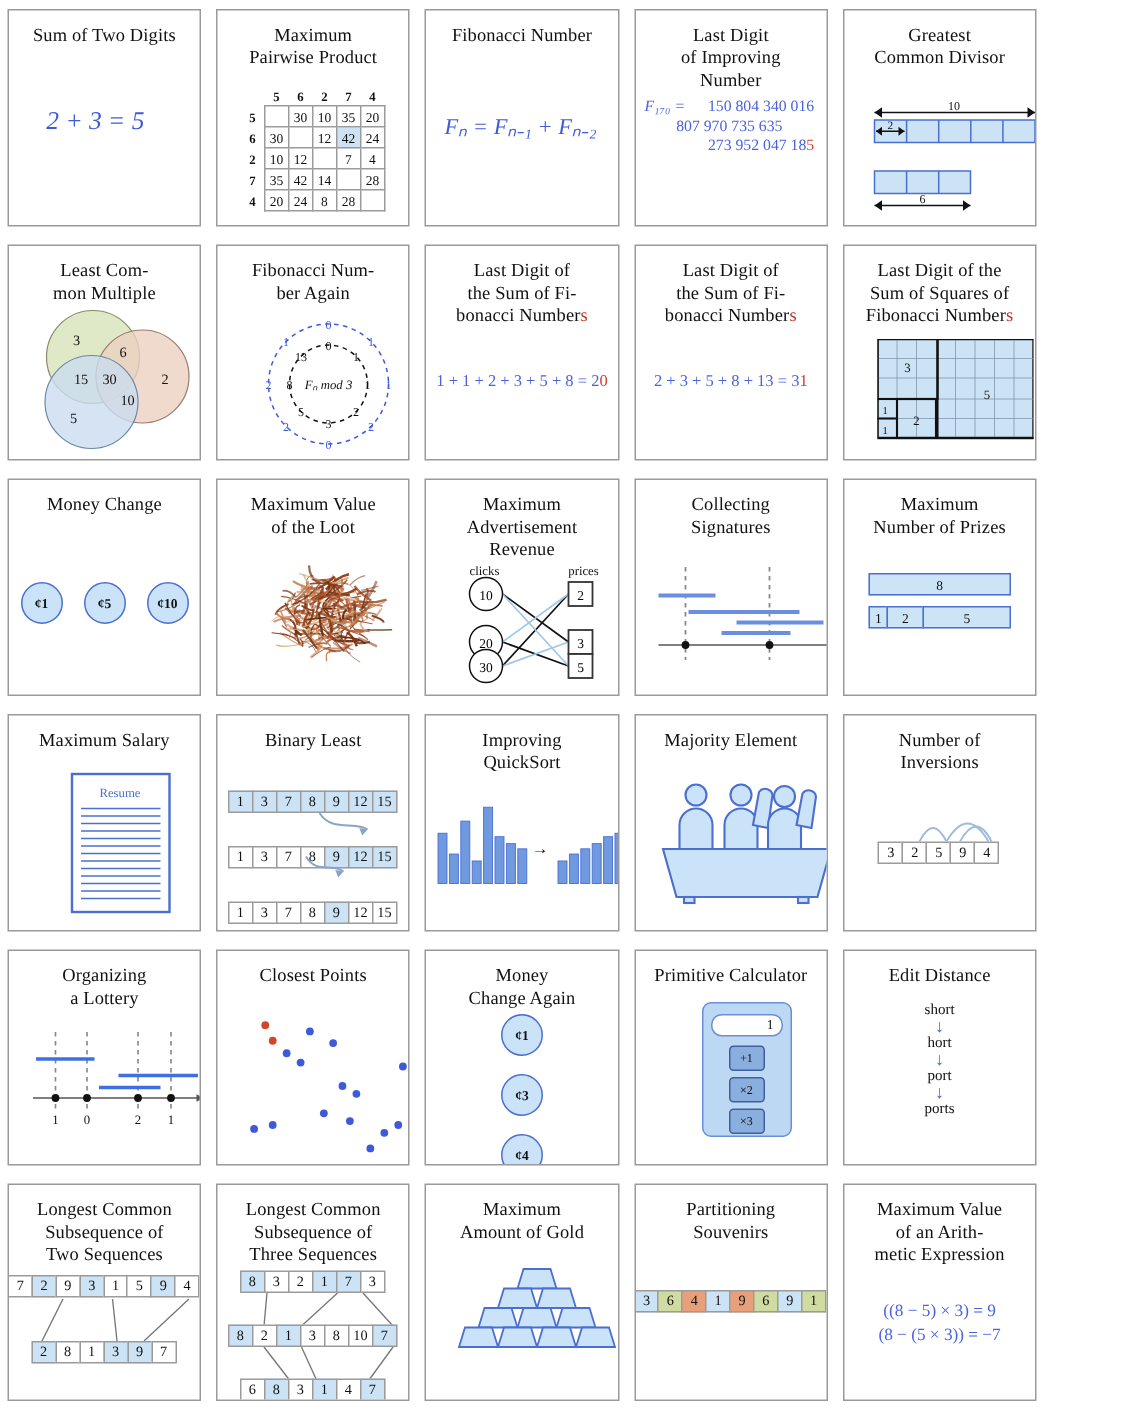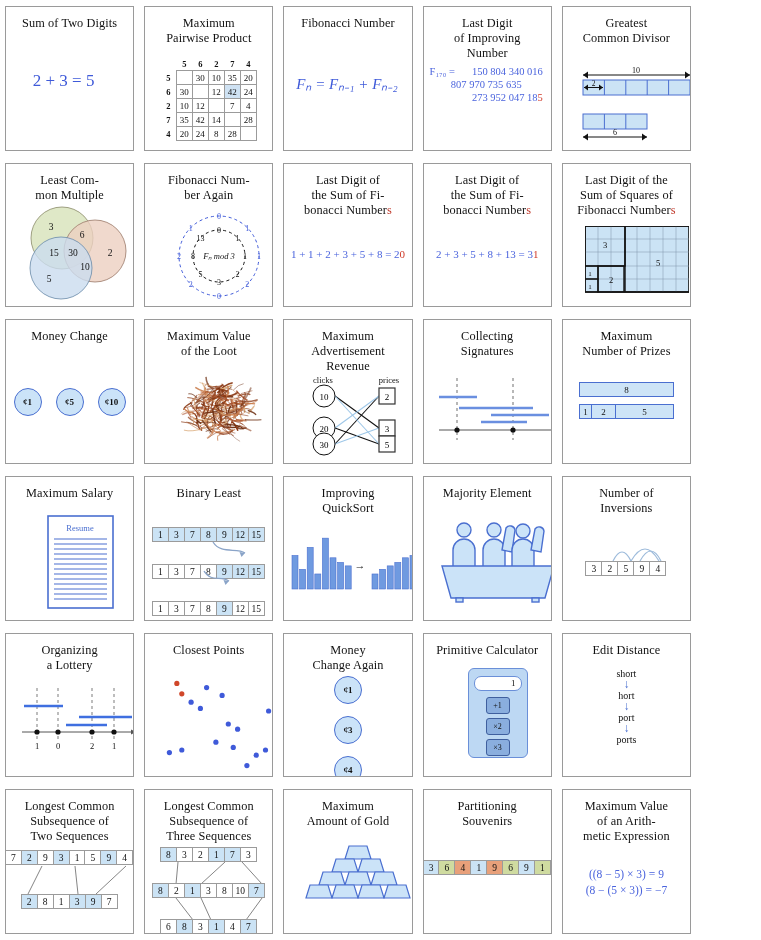--- a/index.html
+++ b/index.html
@@ -64,21 +64,21 @@
        display:flex;align-items:center;justify-content:center;font-size:9px;color:#111;}
 </style>
 </head>
 <body>
 
 <div class="grid">
 
   <div class="cell">
     <div class="title"><span>Sum of Two Digits</span></div>
     <div class="art">
-      <div class="mathline" style="top:64px;position:absolute;left:0;right:12px;font-size:17px;">2 + 3 = 5</div>
+      <div class="mathline" style="top:64px;position:absolute;left:0;right:12px;font-size:17px;font-style:italic;">2 + 3 = 5</div>
     </div>
   </div>
 
   <div class="cell">
     <div class="title">
       <div>Maximum</div>
         <div>Pairwise Product</div>
     </div>
     <div class="art">
       <div class="artbox" style="top:50px;" id="mx-holder">
@@ -146,21 +146,21 @@
   </div>
 
   <div class="cell">
     <div class="title">
       <div>Last Digit</div>
         <div>of Improving</div>
         <div>Number</div>
     </div>
     <div class="art">
       <div class="mathsmall" style="position:absolute;top:58px;left:6px;right:8px;">
-        <div style="text-align:right;"><span style="float:left;">F₁₇₀ =</span><span>150 804 340 016</span></div>
+        <div style="text-align:right;"><span style="float:left;font-style:italic;">F₁₇₀ =</span><span>150 804 340 016</span></div>
         <div style="">807 970 735 635</div>
         <div style="text-align:right;"><span>273 952 047 18</span><span class="red">5</span></div>
       </div>
     </div>
   </div>
 
   <div class="cell">
     <div class="title">
       <div>Greatest</div>
         <div>Common Divisor</div>

